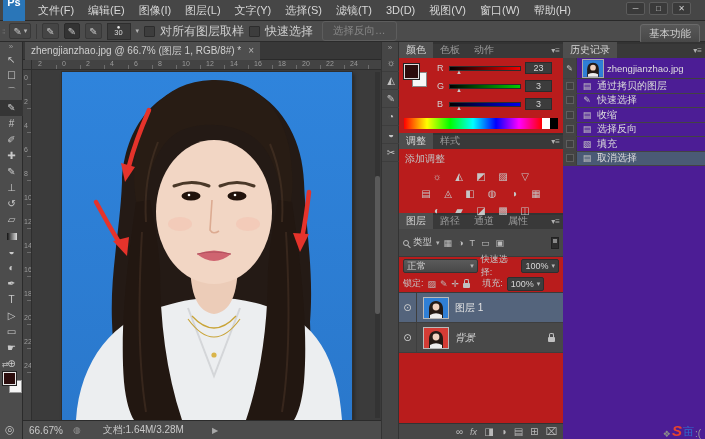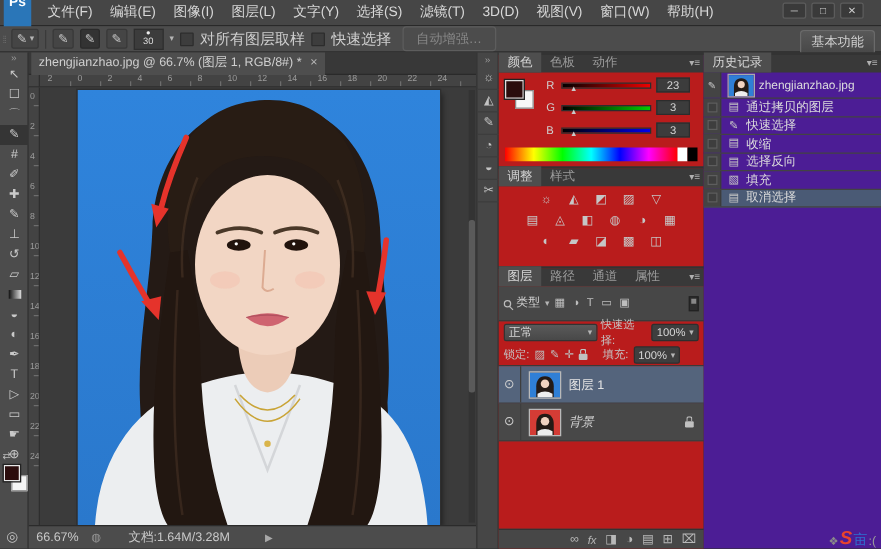--- a/index.html
+++ b/index.html
@@ -224,21 +224,21 @@
     <span class="opt-btn">✎</span>
     <span id="size-box">
       <span class="dot">●</span>
       <span class="num">30</span>
     </span>
     <span class="caret">▾</span>
     <span class="checkbox"></span>
     <span class="opt-label">对所有图层取样</span>
     <span class="checkbox"></span>
     <span class="opt-label">快速选择</span>
-    <span id="refine-btn">自动增强…</span>
+    <span id="refine-btn">选择反向…</span>
     <span id="workspace-btn">基本功能</span>
   </div>
 
   <div id="main">
 
     <div id="toolbar">
       <div class="collapse">»</div>
       <div id="tool-list">
           <div class="tool">↖</div>
           <div class="tool">☐</div>
@@ -451,20 +451,21 @@
           <span class="bsq"></span>
         </div>
       </div>
 
       <div class="panel" id="adj-panel">
         <div class="tabbar">
           <span class="ptab active">调整</span>
           <span class="ptab">样式</span>
           <span class="panel-menu">▾≡</span>
         </div>
+        <div id="adj-add">添加调整</div>
         <div id="adj-grid">
             <div class="adj-row">
               <span class="adj-icon">☼</span>
               <span class="adj-icon">◭</span>
               <span class="adj-icon">◩</span>
               <span class="adj-icon">▨</span>
               <span class="adj-icon">▽</span>
             </div>
             <div class="adj-row">
               <span class="adj-icon">▤</span>

